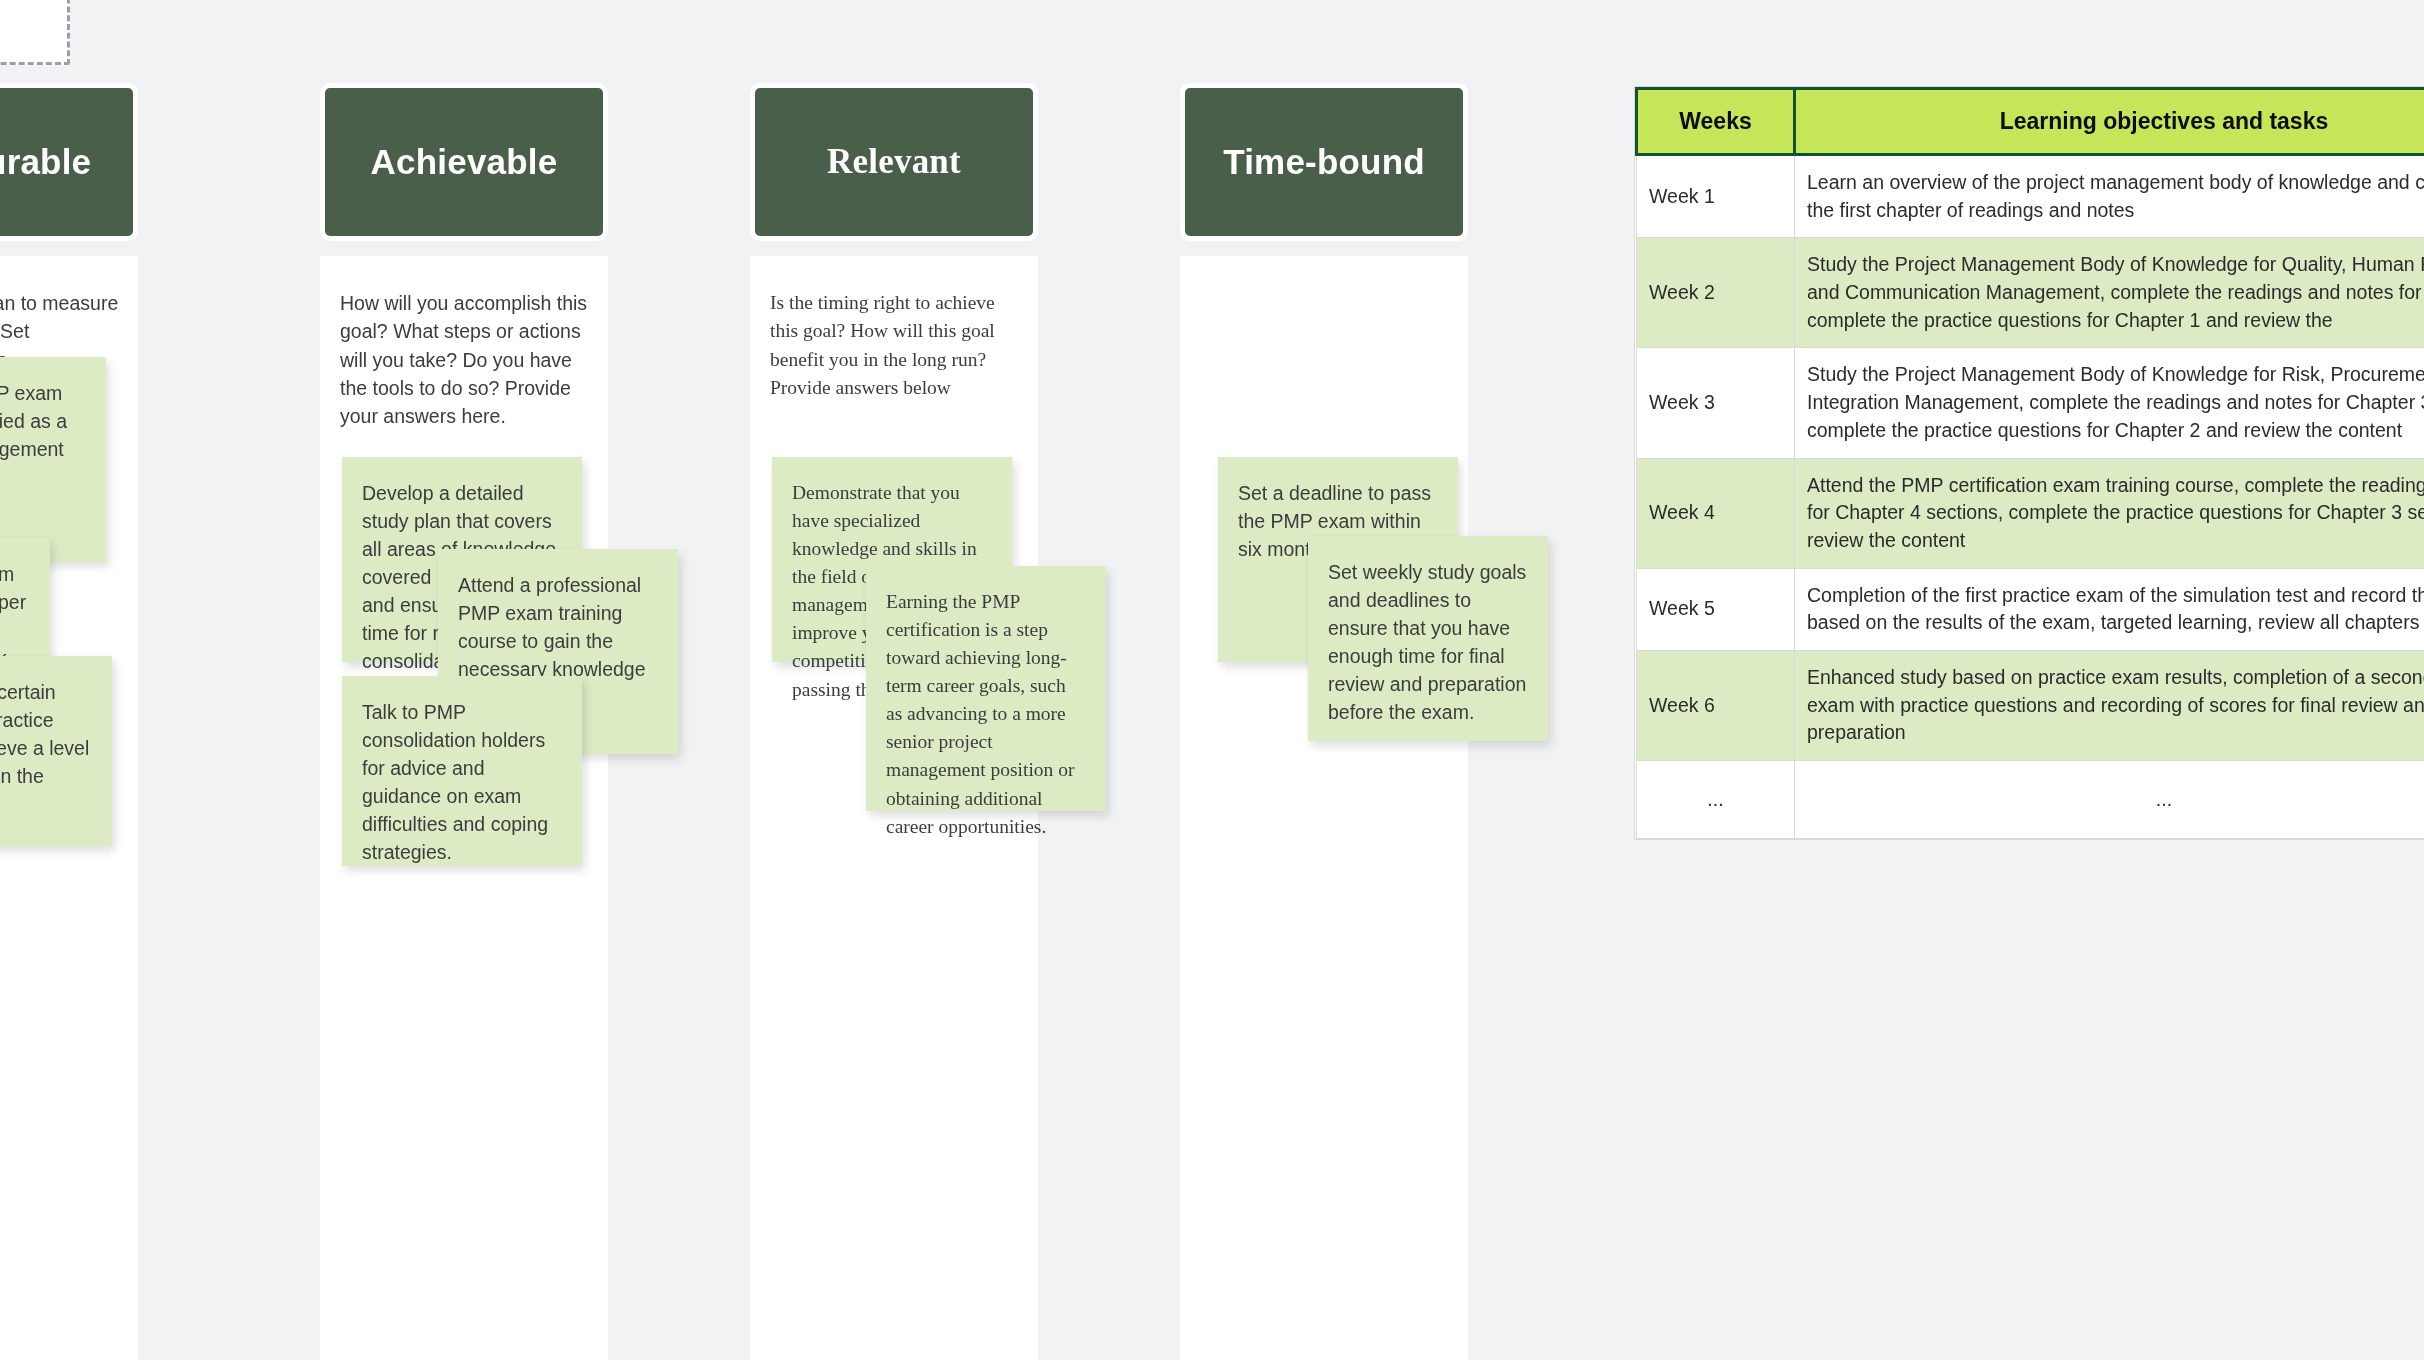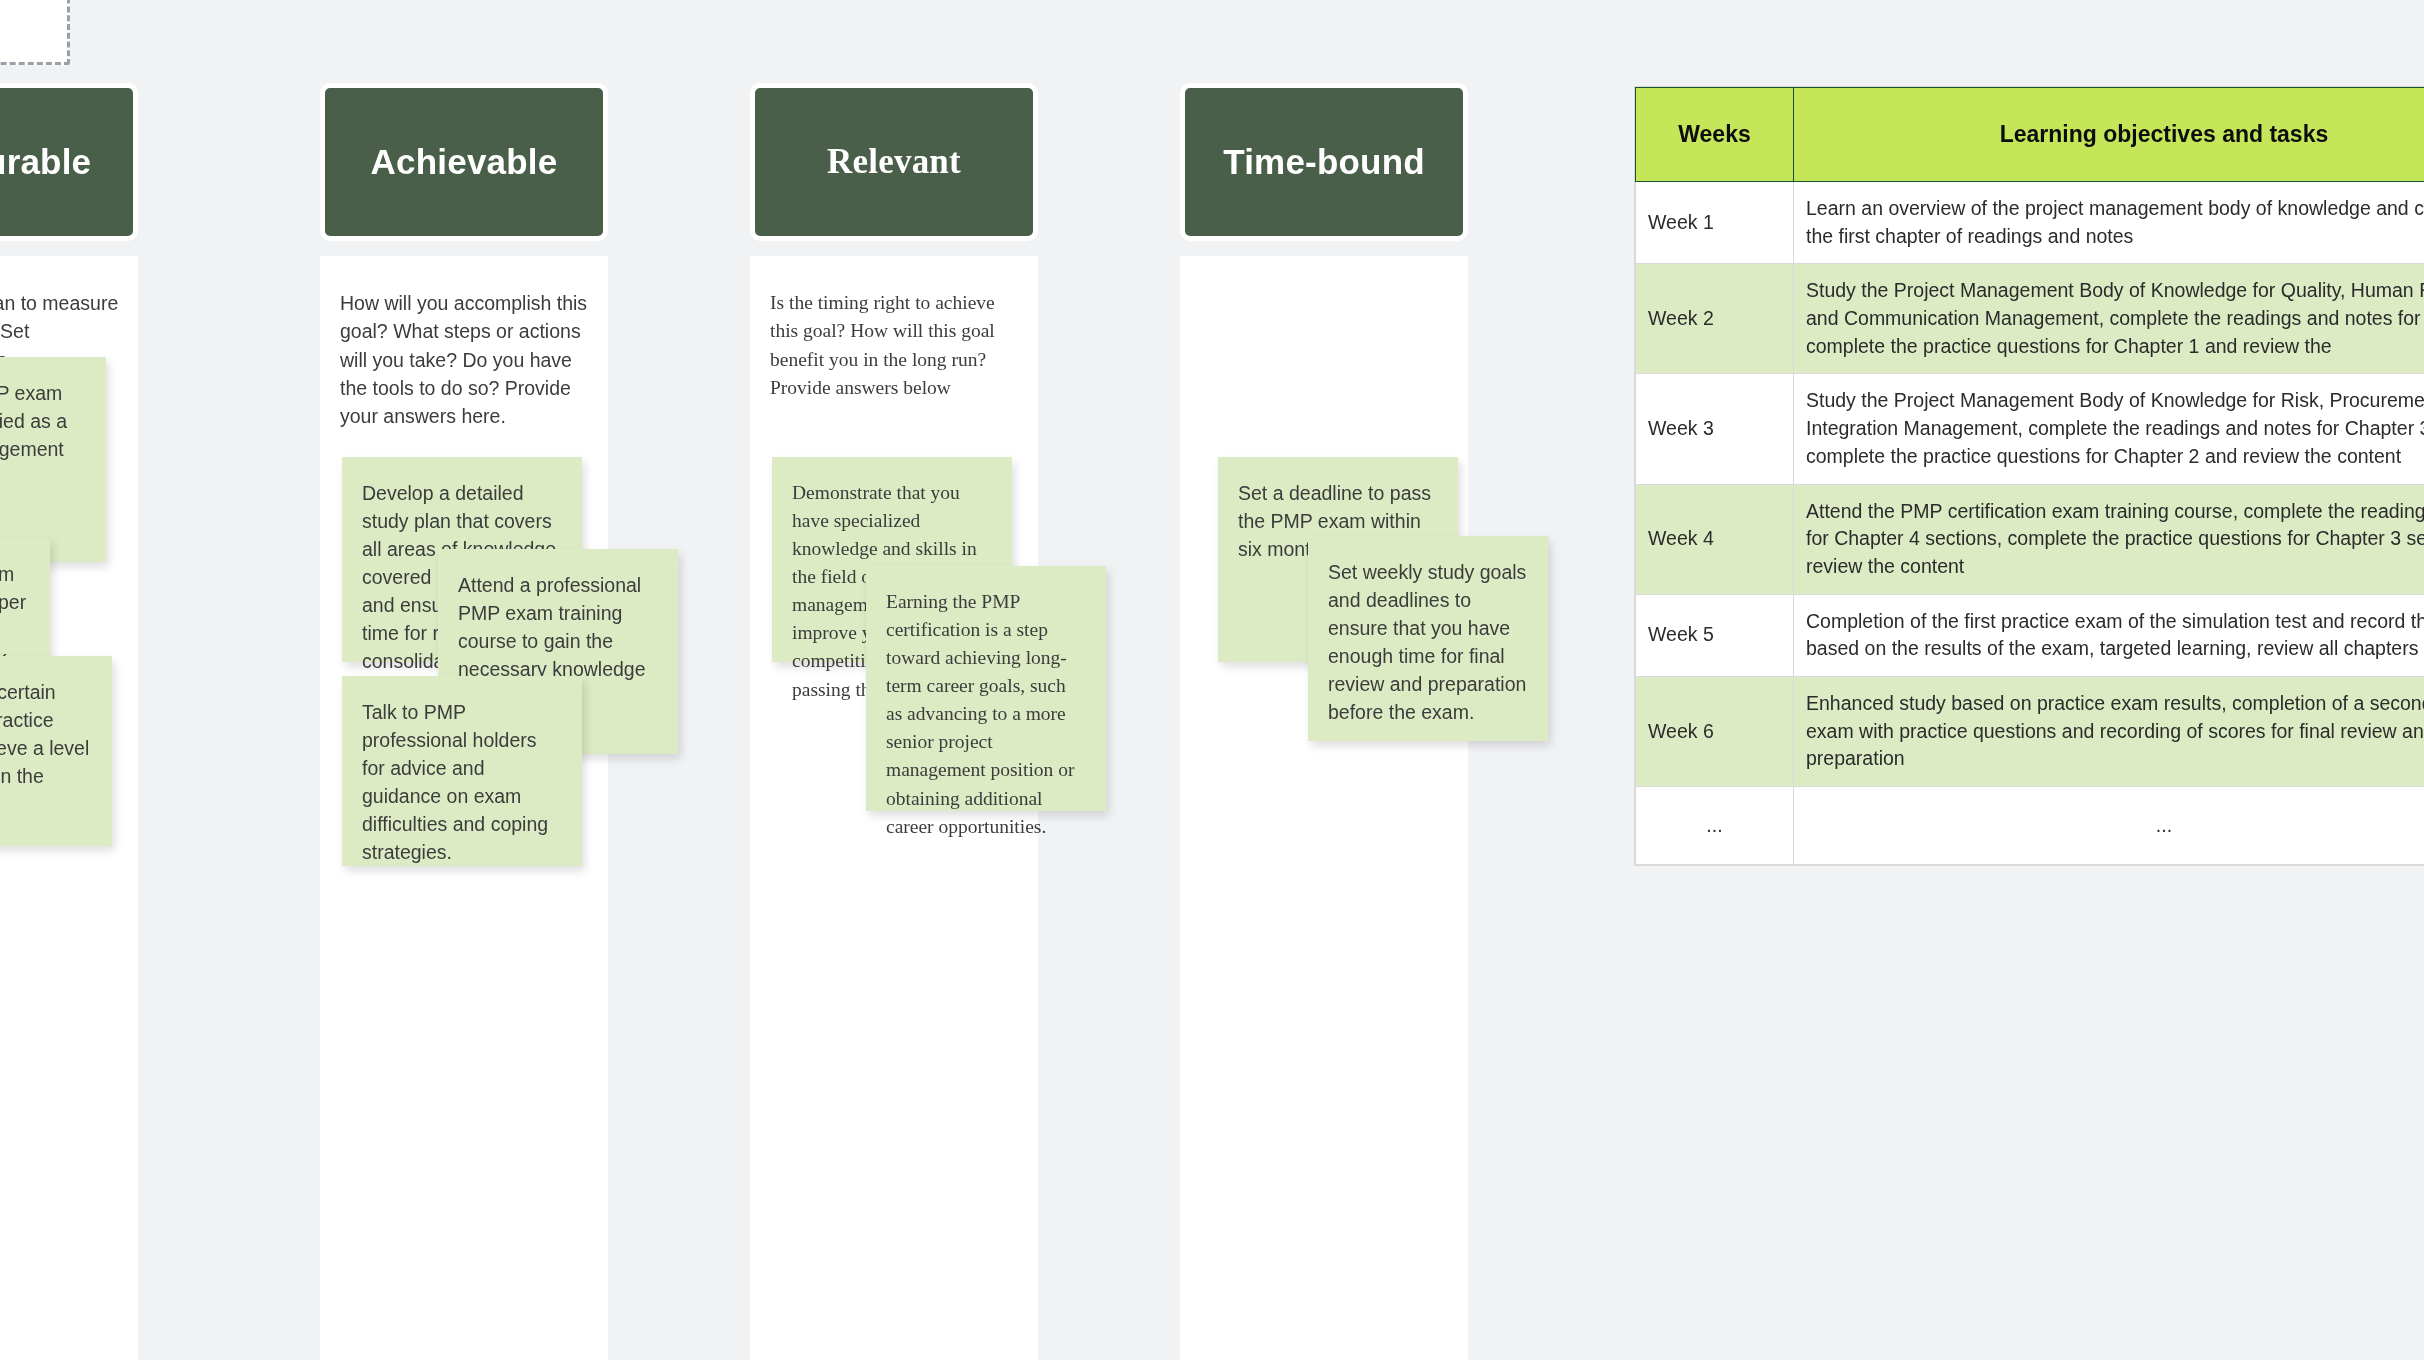--- a/index.html
+++ b/index.html
@@ -98,22 +98,22 @@
   table.week-table {
     border-collapse: collapse;
     width: 900px;
     table-layout: fixed;
   }
   table.week-table th {
     background: #c6e65a;
     color: #0d0d0d;
     font-size: 23px;
     font-weight: bold;
-    padding: 33px 10px;
-    border: 1px solid #14532d;
+    padding: 18px 10px;
+    border: 3px solid #14532d;
     text-align: center;
     vertical-align: middle;
   }
   table.week-table th.c-week { width: 158px; }
   table.week-table td {
     border: 1px solid #d9d9d9;
     font-size: 19.5px;
     line-height: 1.42;
     color: #2b2b2b;
     padding: 13px 12px;
@@ -148,21 +148,21 @@
   </div>
 
   <div class="column" style="left:320px;">
     <div class="col-header">
       <span>Achievable</span>
     </div>
     <div class="col-body">
       <div class="col-desc">How will you accomplish this goal? What steps or actions will you take? Do you have the tools to do so? Provide your answers here.</div>
       <div class="note" style="left:22px; top:201px; width:240px; height:205px;">Develop a detailed study plan that covers all areas of knowledge covered by the exam and ensure adequate time for review and consolidation of knowledge.</div>
       <div class="note" style="left:118px; top:293px; width:240px; height:205px;">Attend a professional PMP exam training course to gain the necessary knowledge and skills.</div>
-      <div class="note" style="left:22px; top:420px; width:240px; height:190px;">Talk to PMP professional holders for advice and guidance on exam difficulties and coping strategies.</div>
+      <div class="note" style="left:22px; top:420px; width:240px; height:190px;">Talk to PMP consolidation holders for advice and guidance on exam difficulties and coping strategies.</div>
     </div>
   </div>
 
   <div class="column" style="left:750px;font-family:Liberation Serif, serif;">
     <div class="col-header">
       <span>Relevant</span>
     </div>
     <div class="col-body">
       <div class="col-desc">Is the timing right to achieve this goal? How will this goal benefit you in the long run? Provide answers below</div>
       <div class="note" style="left:22px; top:201px; width:240px; height:205px;">Demonstrate that you have specialized knowledge and skills in the field of project management and improve your career competitiveness by passing the PMP exam.</div>

